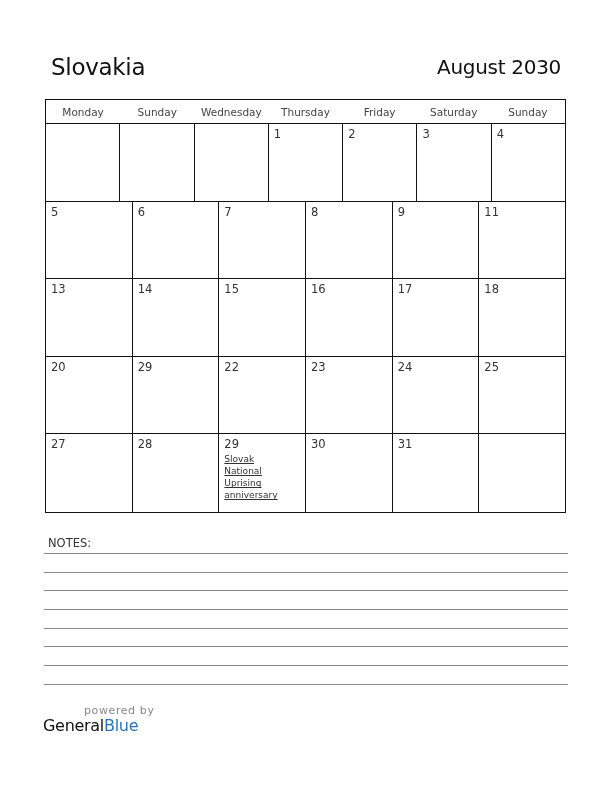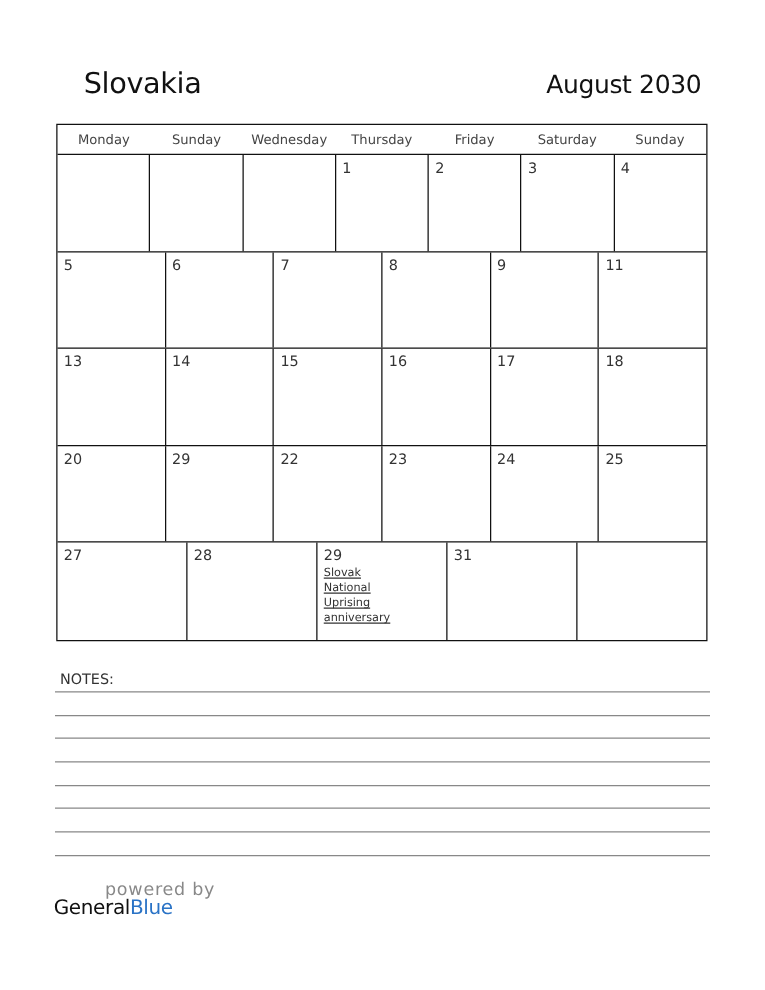--- a/index.html
+++ b/index.html
@@ -1,30 +1,30 @@
 <!DOCTYPE html>
 <html><head>
   <meta charset="utf-8">
   <style>
     html, body { margin: 0; padding: 0; }
     body { width: 612px; height: 792px; background: #ffffff; position: relative; overflow: hidden; font-family: "DejaVu Sans", sans-serif; color: #222; }
-    .country { position: absolute; left: 51px; top: 54px; font-size: 23px; font-weight: normal; letter-spacing: -0.3px; color: #111; margin-left: 16px; }
+    .country { position: absolute; left: 51px; top: 54px; font-size: 23px; font-weight: normal; letter-spacing: -0.3px; color: #111; }
     .month { position: absolute; right: 51px; top: 55px; font-size: 20px; color: #111; letter-spacing: -0.3px; text-align: right; }
     .cal { position: absolute; left: 45px; top: 99px; width: 521px; border: 1.3px solid #111; box-sizing: border-box; }
     .hdr { display: flex; height: 24px; border-bottom: 1.3px solid #111; box-sizing: border-box; align-items: center; }
     .hdr div { flex: 1; text-align: center; font-size: 10.5px; line-height: 24px; color: #444; }
     .row { display: flex; height: 77.6px; border-bottom: 1.3px solid #111; box-sizing: border-box; }
     .row:last-child { border-bottom: none; }
     .cell { flex: 1; border-right: 1.3px solid #111; box-sizing: border-box; padding: 3px 5px; position: relative; }
     .cell:last-child { border-right: none; }
     .num { font-size: 11.5px; color: #333; display: block; line-height: 14px; }
     .event { font-size: 9px; color: #333; line-height: 12px; margin-top: 2px; display: block; width: 62px; text-decoration: underline; }
     .notes-label { position: absolute; left: 48px; top: 536px; font-size: 11.5px; color: #333; }
     .nline { position: absolute; left: 44px; width: 524px; height: 1px; background: #888; }
-    .powered { position: absolute; left: 47px; top: 704px; font-size: 14px; color: #888; letter-spacing: 0.6px; padding-left: 37px; }
+    .powered { position: absolute; left: 47px; top: 704px; font-size: 11px; color: #888; letter-spacing: 0.6px; padding-left: 37px; }
     .brand { position: absolute; left: 43px; top: 716px; font-size: 16px; color: #111; letter-spacing: -0.3px; }
     .brand .blue { color: #2a73c6; }
   </style>
 </head>
 <body>
 
 <div class="country">Slovakia</div>
 <div class="month">August 2030</div>
 
 <div class="cal">
@@ -126,20 +126,23 @@
           <span class="num">27</span>
         </div>
         <div class="cell">
           <span class="num">28</span>
         </div>
         <div class="cell">
           <span class="num">29</span>
           <span class="event">Slovak National Uprising anniversary</span>
         </div>
         <div class="cell">
+          <span class="num">30</span>
+        </div>
+        <div class="cell">
           <span class="num">31</span>
         </div>
         <div class="cell">
           <span class="num"></span>
         </div>
       </div>
     </div>
 </div>
 
 <div class="notes-label">NOTES:</div>

